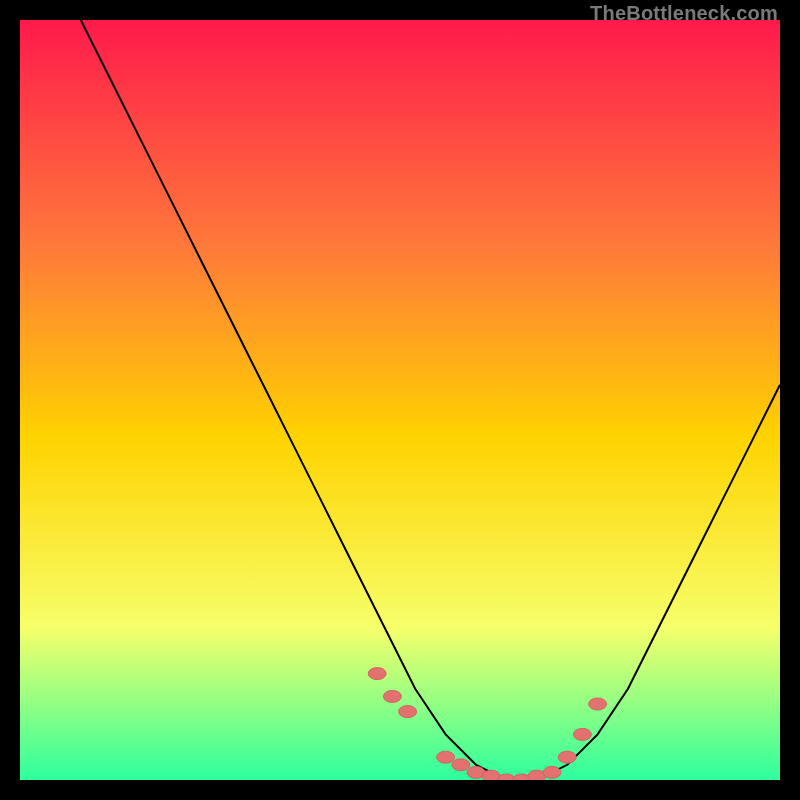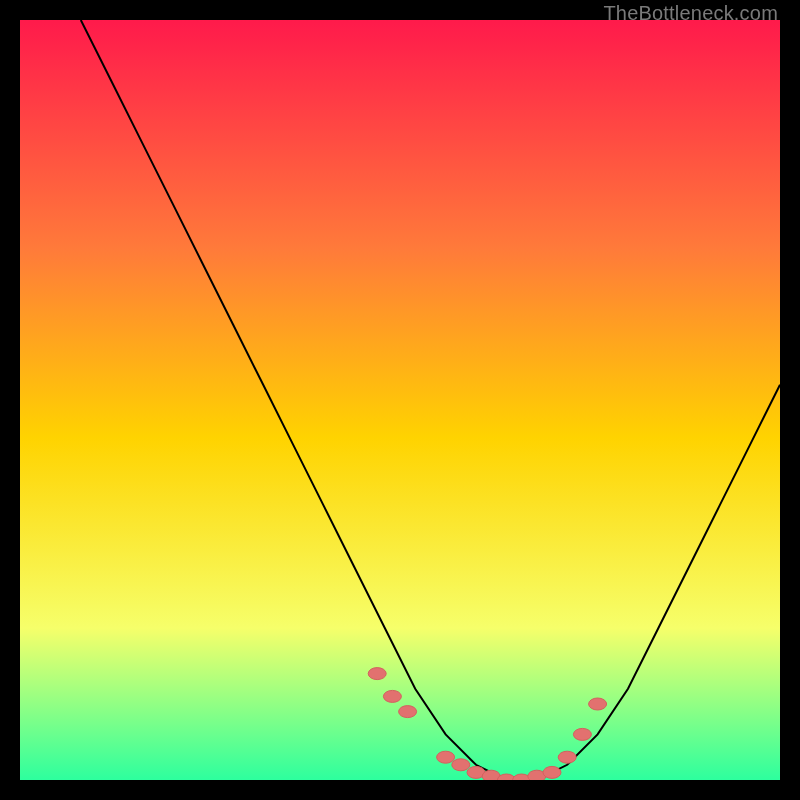--- a/index.html
+++ b/index.html
@@ -25,21 +25,21 @@
     top: 0;
     width: 760px;
     height: 760px;
   }
   .watermark {
     position: absolute;
     top: 2px;
     right: 22px;
     color: #7a7a7a;
     font-size: 20px;
-    font-weight: 400;
+    font-weight: 700;
     letter-spacing: 0.2px;
     user-select: none;
   }
 </style>
 </head>
 <body>
 
 <div class="frame">
   <svg class="plot" viewBox="0 0 760 760" preserveAspectRatio="none">
     <defs>

